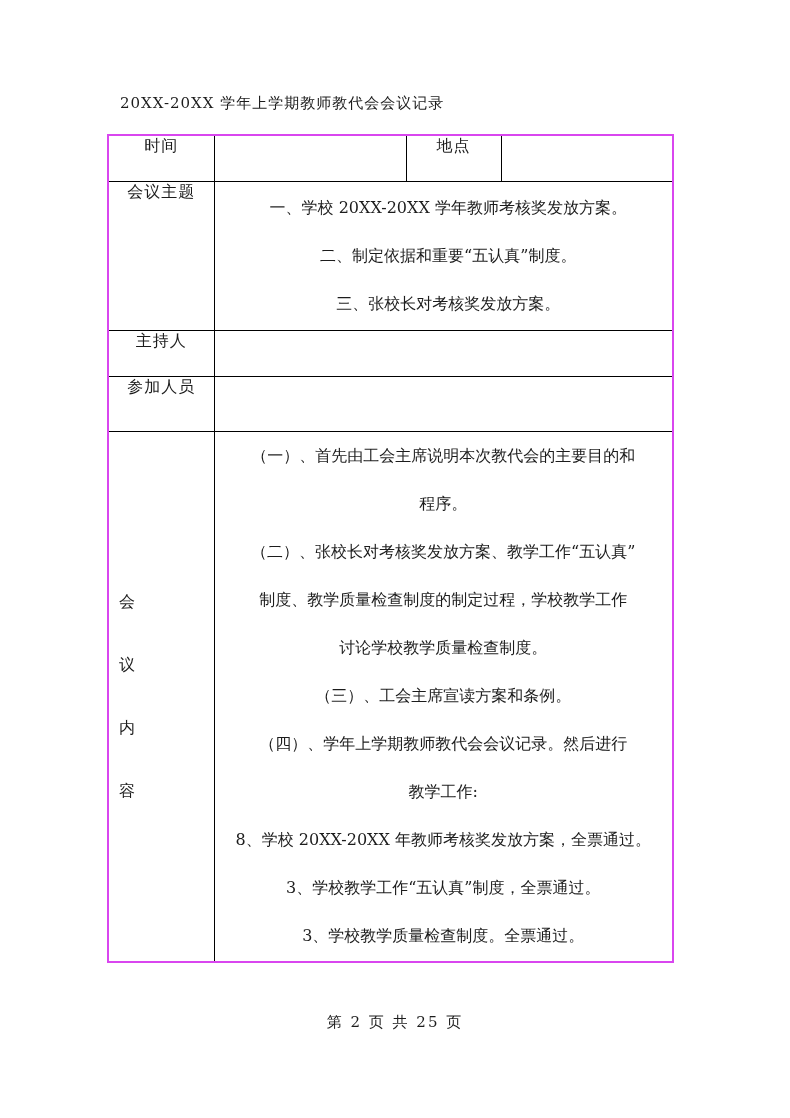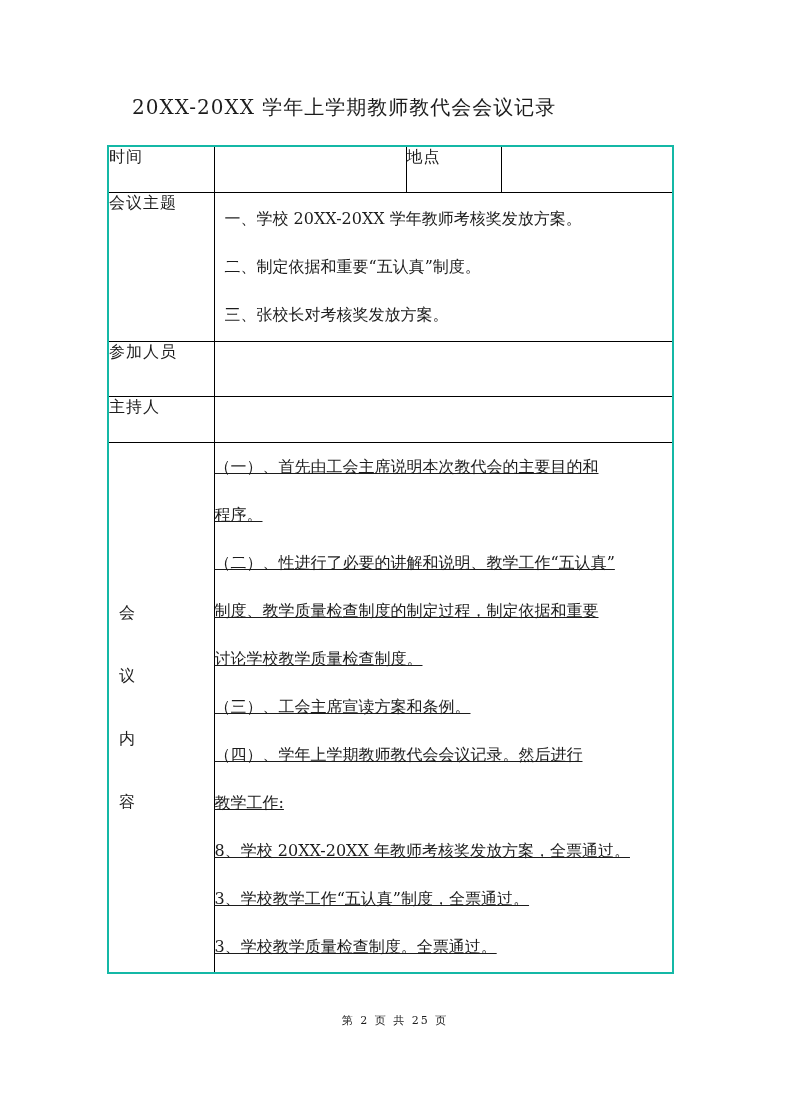--- a/index.html
+++ b/index.html
@@ -6,62 +6,63 @@
   html, body { background: #ffffff; }
   body {
     width: 790px; height: 1118px;
     position: relative;
     font-family: "DejaVu Serif", "Liberation Serif", serif;
     color: #1c1c1c;
     overflow: hidden;
   }
   .doc-title {
     position: absolute;
-    left: 132px; top: 94px;
-    font-size: 20px;
+    left: 120px; top: 94px;
+    font-size: 15px;
     letter-spacing: 1px;
     white-space: nowrap;
   }
   table.meeting-table {
     position: absolute;
-    left: 107px; top: 145px;
+    left: 107px; top: 134px;
     width: 565px;
     border-collapse: collapse;
     table-layout: fixed;
-    border: 2px solid #14b8a6;
+    border: 2px solid #d946ef;
     font-size: 16px;
+    text-align: center;
   }
   table.meeting-table td {
     border: 1px solid #000000;
     vertical-align: top;
     padding: 0;
   }
   td.label-cell {
     padding: 6px 0 0 10px;
     letter-spacing: 1px;
   }
   td.label-cell-mid { vertical-align: middle; padding: 0 0 0 10px; letter-spacing: 1px; }
   td.value-cell { padding: 6px 0 0 8px; }
   .theme-lines { padding: 2px 0 2px 10px; }
   .theme-lines .line { line-height: 48px; white-space: nowrap; }
   td.content-cell { padding: 3px 6px 0 10px; }
-  .content-lines .line { line-height: 48px; white-space: nowrap; text-decoration: underline; }
+  .content-lines .line { line-height: 48px; white-space: nowrap; }
   .vlabel {
     display: flex;
     flex-direction: column;
     align-items: flex-start;
     padding-left: 10px;
   }
   .vlabel .vchar { line-height: 63px; font-size: 16px; }
   .page-footer {
     position: absolute;
     left: 0; top: 1013px;
     width: 790px;
     text-align: center;
-    font-size: 11px;
+    font-size: 15px;
     letter-spacing: 2px;
     white-space: nowrap;
   }
 </style>
 </head>
 <body>
 
 <div class="doc-title">20XX-20XX 学年上学期教师教代会会议记录</div>
 
 <table class="meeting-table">
@@ -81,43 +82,43 @@
   <tr style="height:147px">
     <td class="label-cell-mid">会议主题</td>
     <td colspan="3" style="vertical-align:middle">
       <div class="theme-lines">
         <div class="line">一、学校 20XX-20XX 学年教师考核奖发放方案。</div>
         <div class="line">二、制定依据和重要“五认真”制度。</div>
         <div class="line">三、张校长对考核奖发放方案。</div>
       </div>
     </td>
   </tr>
+  <tr style="height:46px">
+    <td class="label-cell">主持人</td>
+    <td colspan="3" class="value-cell"></td>
+  </tr>
   <tr style="height:55px">
     <td class="label-cell">参加人员</td>
-    <td colspan="3" class="value-cell"></td>
-  </tr>
-  <tr style="height:46px">
-    <td class="label-cell">主持人</td>
     <td colspan="3" class="value-cell"></td>
   </tr>
   <tr style="height:531px">
     <td style="vertical-align:middle">
       <div class="vlabel">
         <div class="vchar">会</div>
         <div class="vchar">议</div>
         <div class="vchar">内</div>
         <div class="vchar">容</div>
       </div>
     </td>
     <td colspan="3" class="content-cell">
       <div class="content-lines">
         <div class="line">（一）、首先由工会主席说明本次教代会的主要目的和</div>
         <div class="line">程序。</div>
-        <div class="line">（二）、性进行了必要的讲解和说明、教学工作“五认真”</div>
-        <div class="line">制度、教学质量检查制度的制定过程，制定依据和重要</div>
+        <div class="line">（二）、张校长对考核奖发放方案、教学工作“五认真”</div>
+        <div class="line">制度、教学质量检查制度的制定过程，学校教学工作</div>
         <div class="line">讨论学校教学质量检查制度。</div>
         <div class="line">（三）、工会主席宣读方案和条例。</div>
         <div class="line">（四）、学年上学期教师教代会会议记录。然后进行</div>
         <div class="line">教学工作:</div>
         <div class="line">8、学校 20XX-20XX 年教师考核奖发放方案，全票通过。</div>
         <div class="line">3、学校教学工作“五认真”制度，全票通过。</div>
         <div class="line">3、学校教学质量检查制度。全票通过。</div>
       </div>
     </td>
   </tr>

